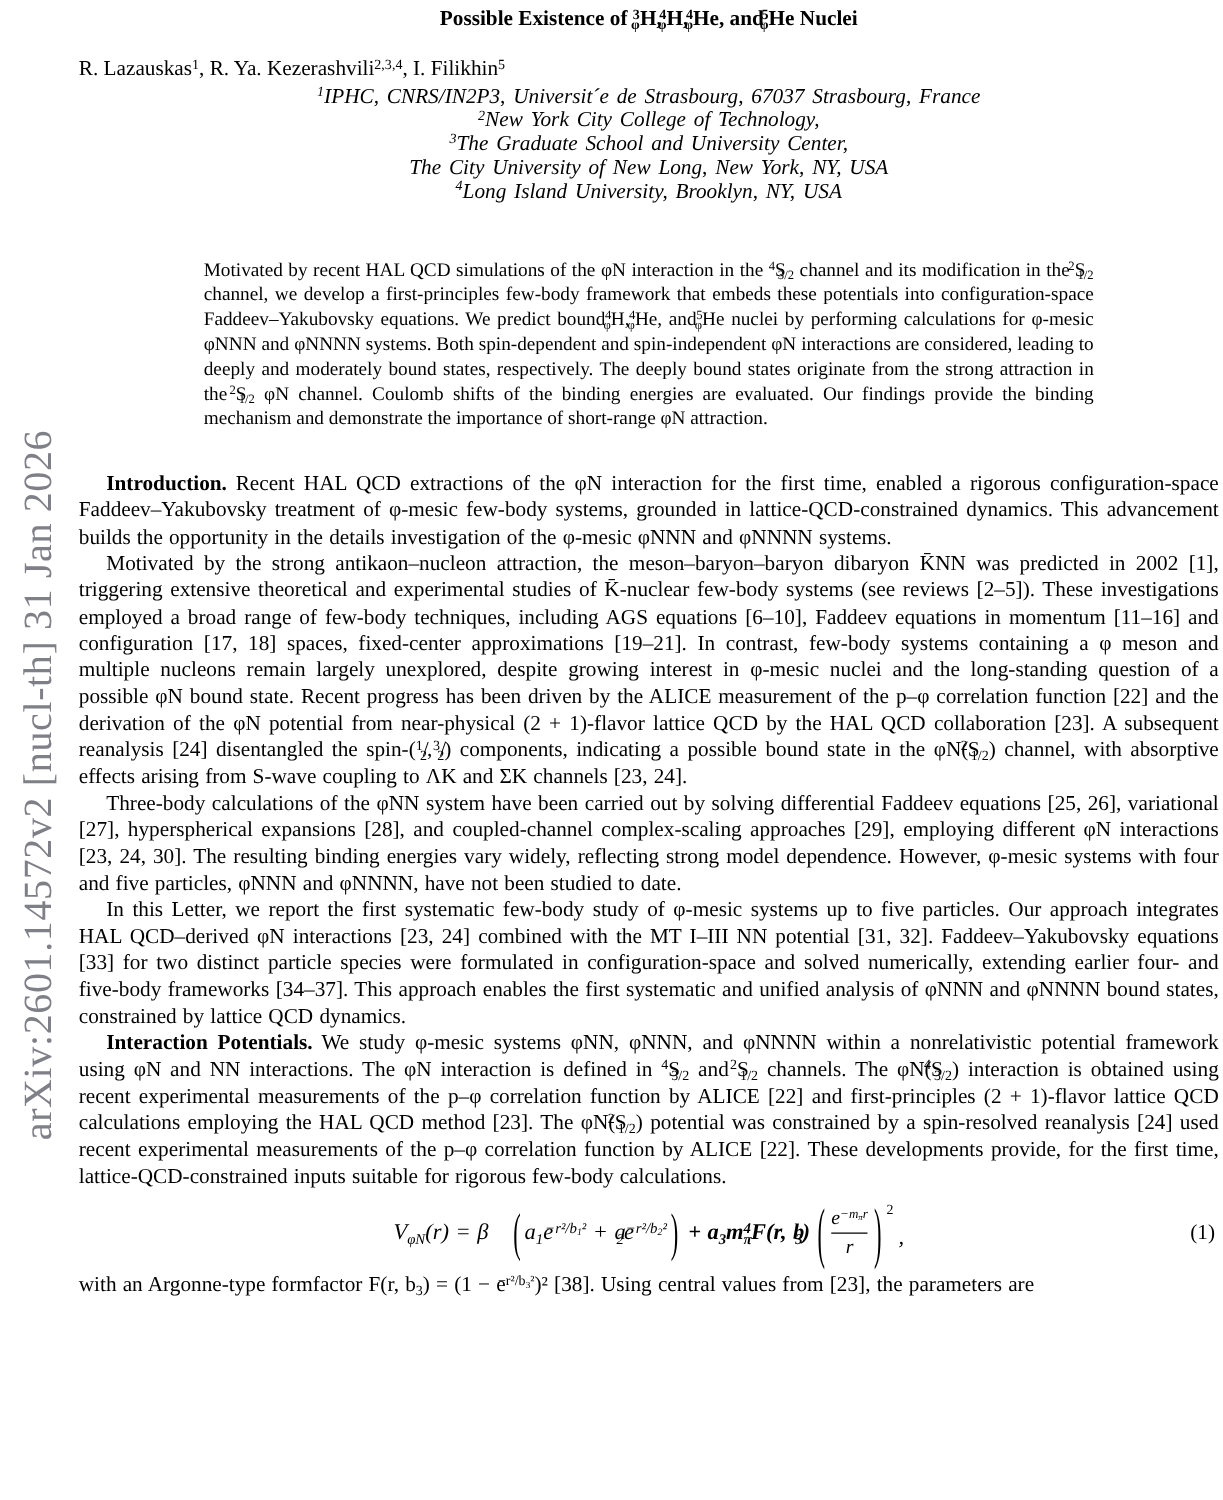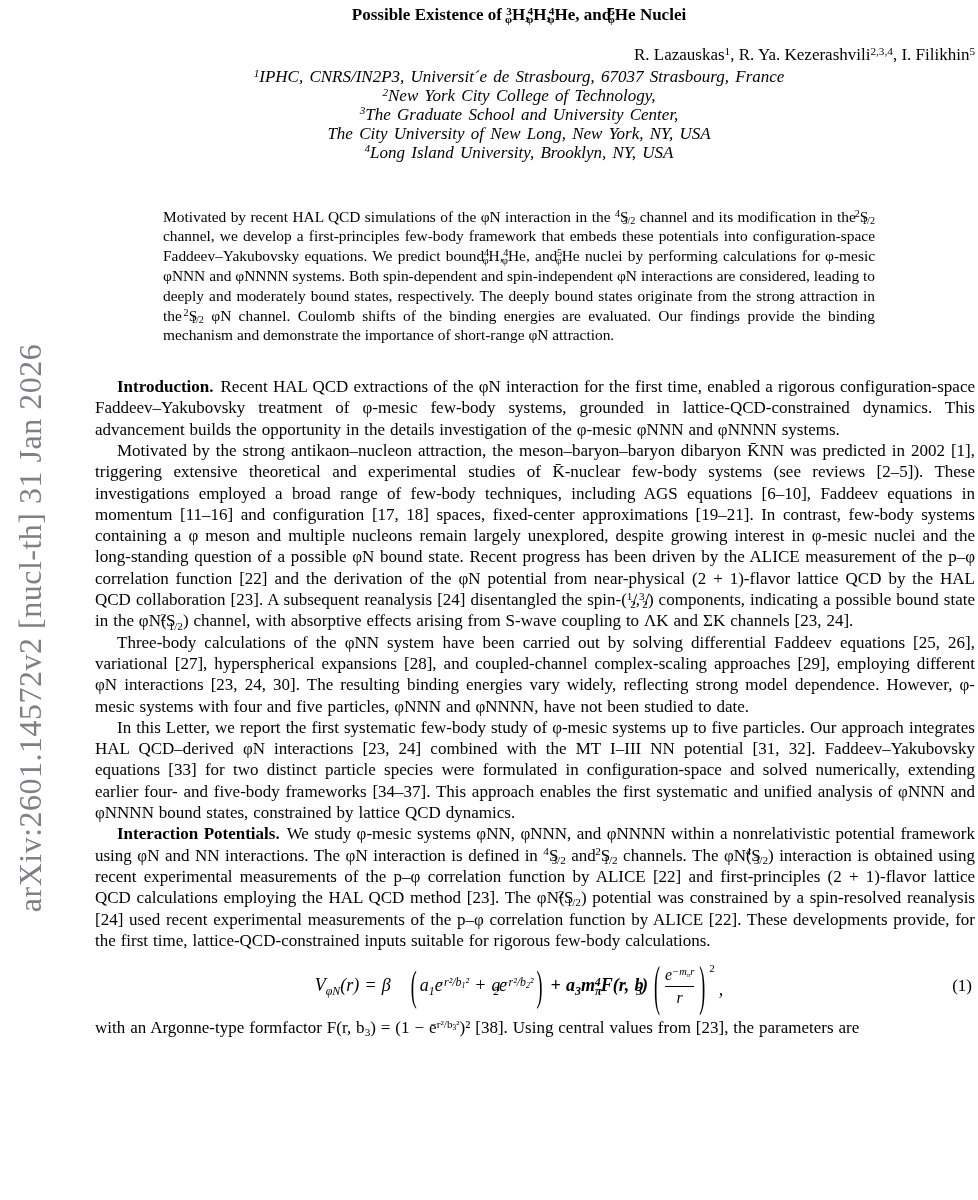--- a/index.html
+++ b/index.html
@@ -32,21 +32,21 @@
   .content { position: absolute; left: 63px; top: 0; width: 912px; }
 
   .title {
     margin-top: 5px;
     text-align: center;
     font-weight: bold;
     font-size: 17px;
   }
   .authors {
     margin-top: 20px;
-    text-align: right;
+    text-align: left;
     font-size: 17px;
   }
   .affiliations {
     margin-top: 3px;
     text-align: center;
     font-style: italic;
     font-size: 17px;
     line-height: 18.9px;
     word-spacing: 2px;
   }
@@ -56,21 +56,21 @@
     font-size: 15.4px;
     line-height: 19.8px;
   }
   .body-text {
     margin-top: 31px;
     text-align: justify;
     font-size: 17px;
     line-height: 21.3px;
     word-spacing: 0.04em;
   }
-  .para { text-indent: 22px; margin-left: 32px; }
+  .para { text-indent: 22px; }
   .para .lead { font-weight: bold; }
   .para .lead:not(:empty) { margin-right: 7px; }
   .closing { text-indent: 0; }
 
   .equation {
     position: relative;
     display: flex;
     align-items: center;
     justify-content: center;
     height: 62px;

